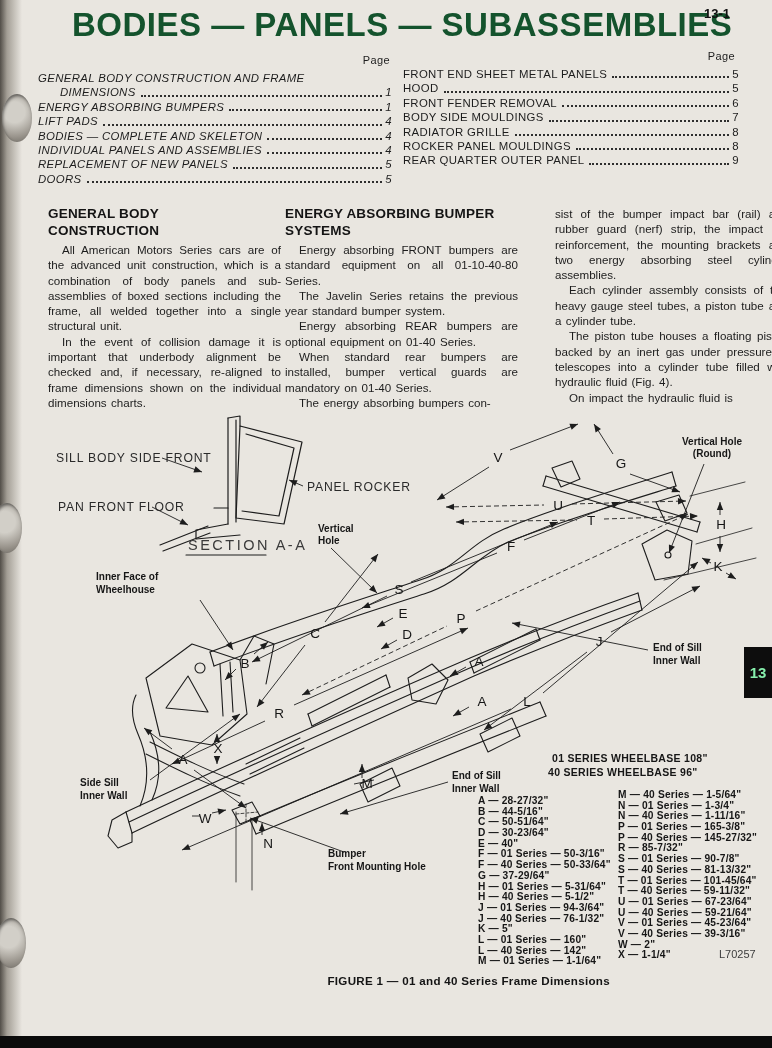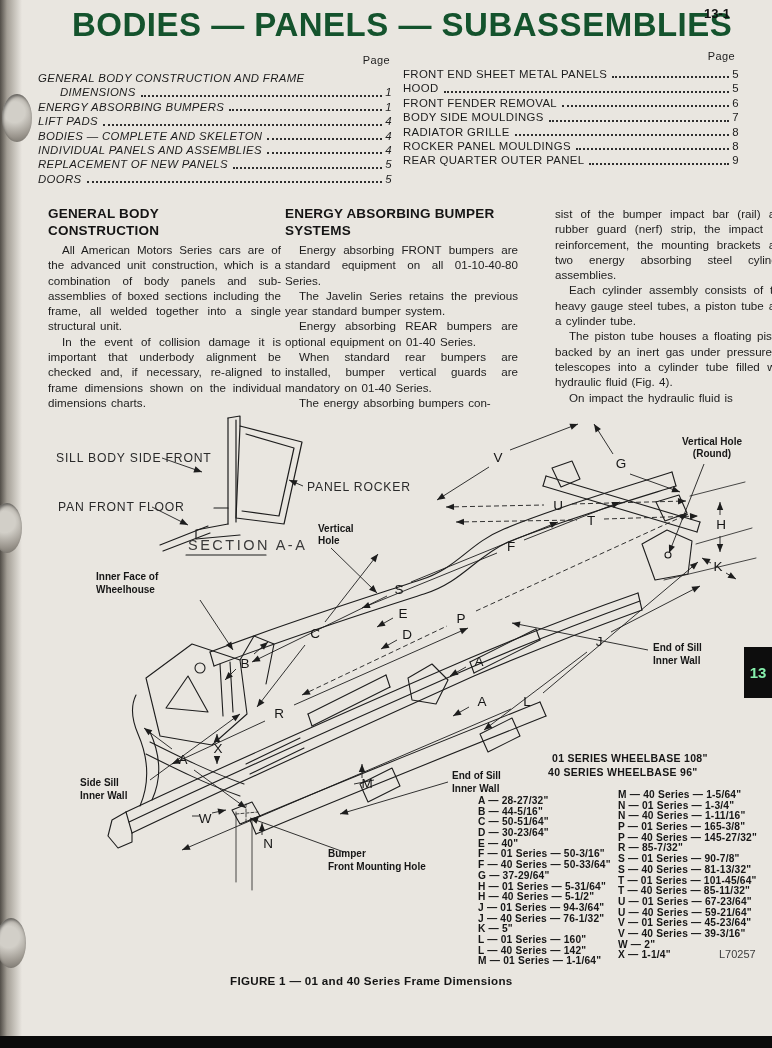--- a/index.html
+++ b/index.html
@@ -45,21 +45,21 @@
   .t-seca{font-family:"Liberation Sans",sans-serif;font-size:14.5px;fill:#3a3a3a;letter-spacing:2.5px;}
   .t-wb{font-family:"Liberation Sans",sans-serif;font-size:10.5px;font-weight:700;fill:#161616;letter-spacing:.3px;}
 
   .dimcol{position:absolute;font-size:10.2px;font-weight:700;letter-spacing:.2px;
     white-space:nowrap;color:#161616;}
   .dimcol div{height:10.7px;line-height:10.7px;}
   .dim-l{left:478px;top:796px;}
   .dim-r{left:618px;top:790px;}
   .lcode{position:absolute;left:719px;top:948px;font-size:11px;color:#3d3d3d;}
 
-  .caption{position:absolute;left:230px;top:974px;width:380px;text-align:left;
+  .caption{position:absolute;left:230px;top:974px;width:380px;text-align:right;
     font-size:11.6px;font-weight:700;letter-spacing:.3px;color:#141414;}
 
   .sidetab{position:absolute;left:744px;top:647px;width:28px;height:51px;background:#0d0d0d;
     color:#86efac;display:flex;align-items:center;justify-content:center;
     font-size:15px;font-weight:700;}
 </style>
 </head>
 <body>
 
 <div class="page">
@@ -424,21 +424,21 @@
   <div class="dimcol dim-r">
     <div>M — 40 Series — 1-5/64"</div>
     <div>N — 01 Series — 1-3/4"</div>
     <div>N — 40 Series — 1-11/16"</div>
     <div>P — 01 Series — 165-3/8"</div>
     <div>P — 40 Series — 145-27/32"</div>
     <div>R — 85-7/32"</div>
     <div>S — 01 Series — 90-7/8"</div>
     <div>S — 40 Series — 81-13/32"</div>
     <div>T — 01 Series — 101-45/64"</div>
-    <div>T — 40 Series — 85-11/32"</div>
+    <div>T — 40 Series — 59-11/32"</div>
     <div>U — 01 Series — 67-23/64"</div>
     <div>U — 40 Series — 59-21/64"</div>
     <div>V — 01 Series — 45-23/64"</div>
     <div>V — 40 Series — 39-3/16"</div>
     <div>W — 2"</div>
     <div>X — 1-1/4"</div>
   </div>
 
   <div class="lcode">L70257</div>
 

